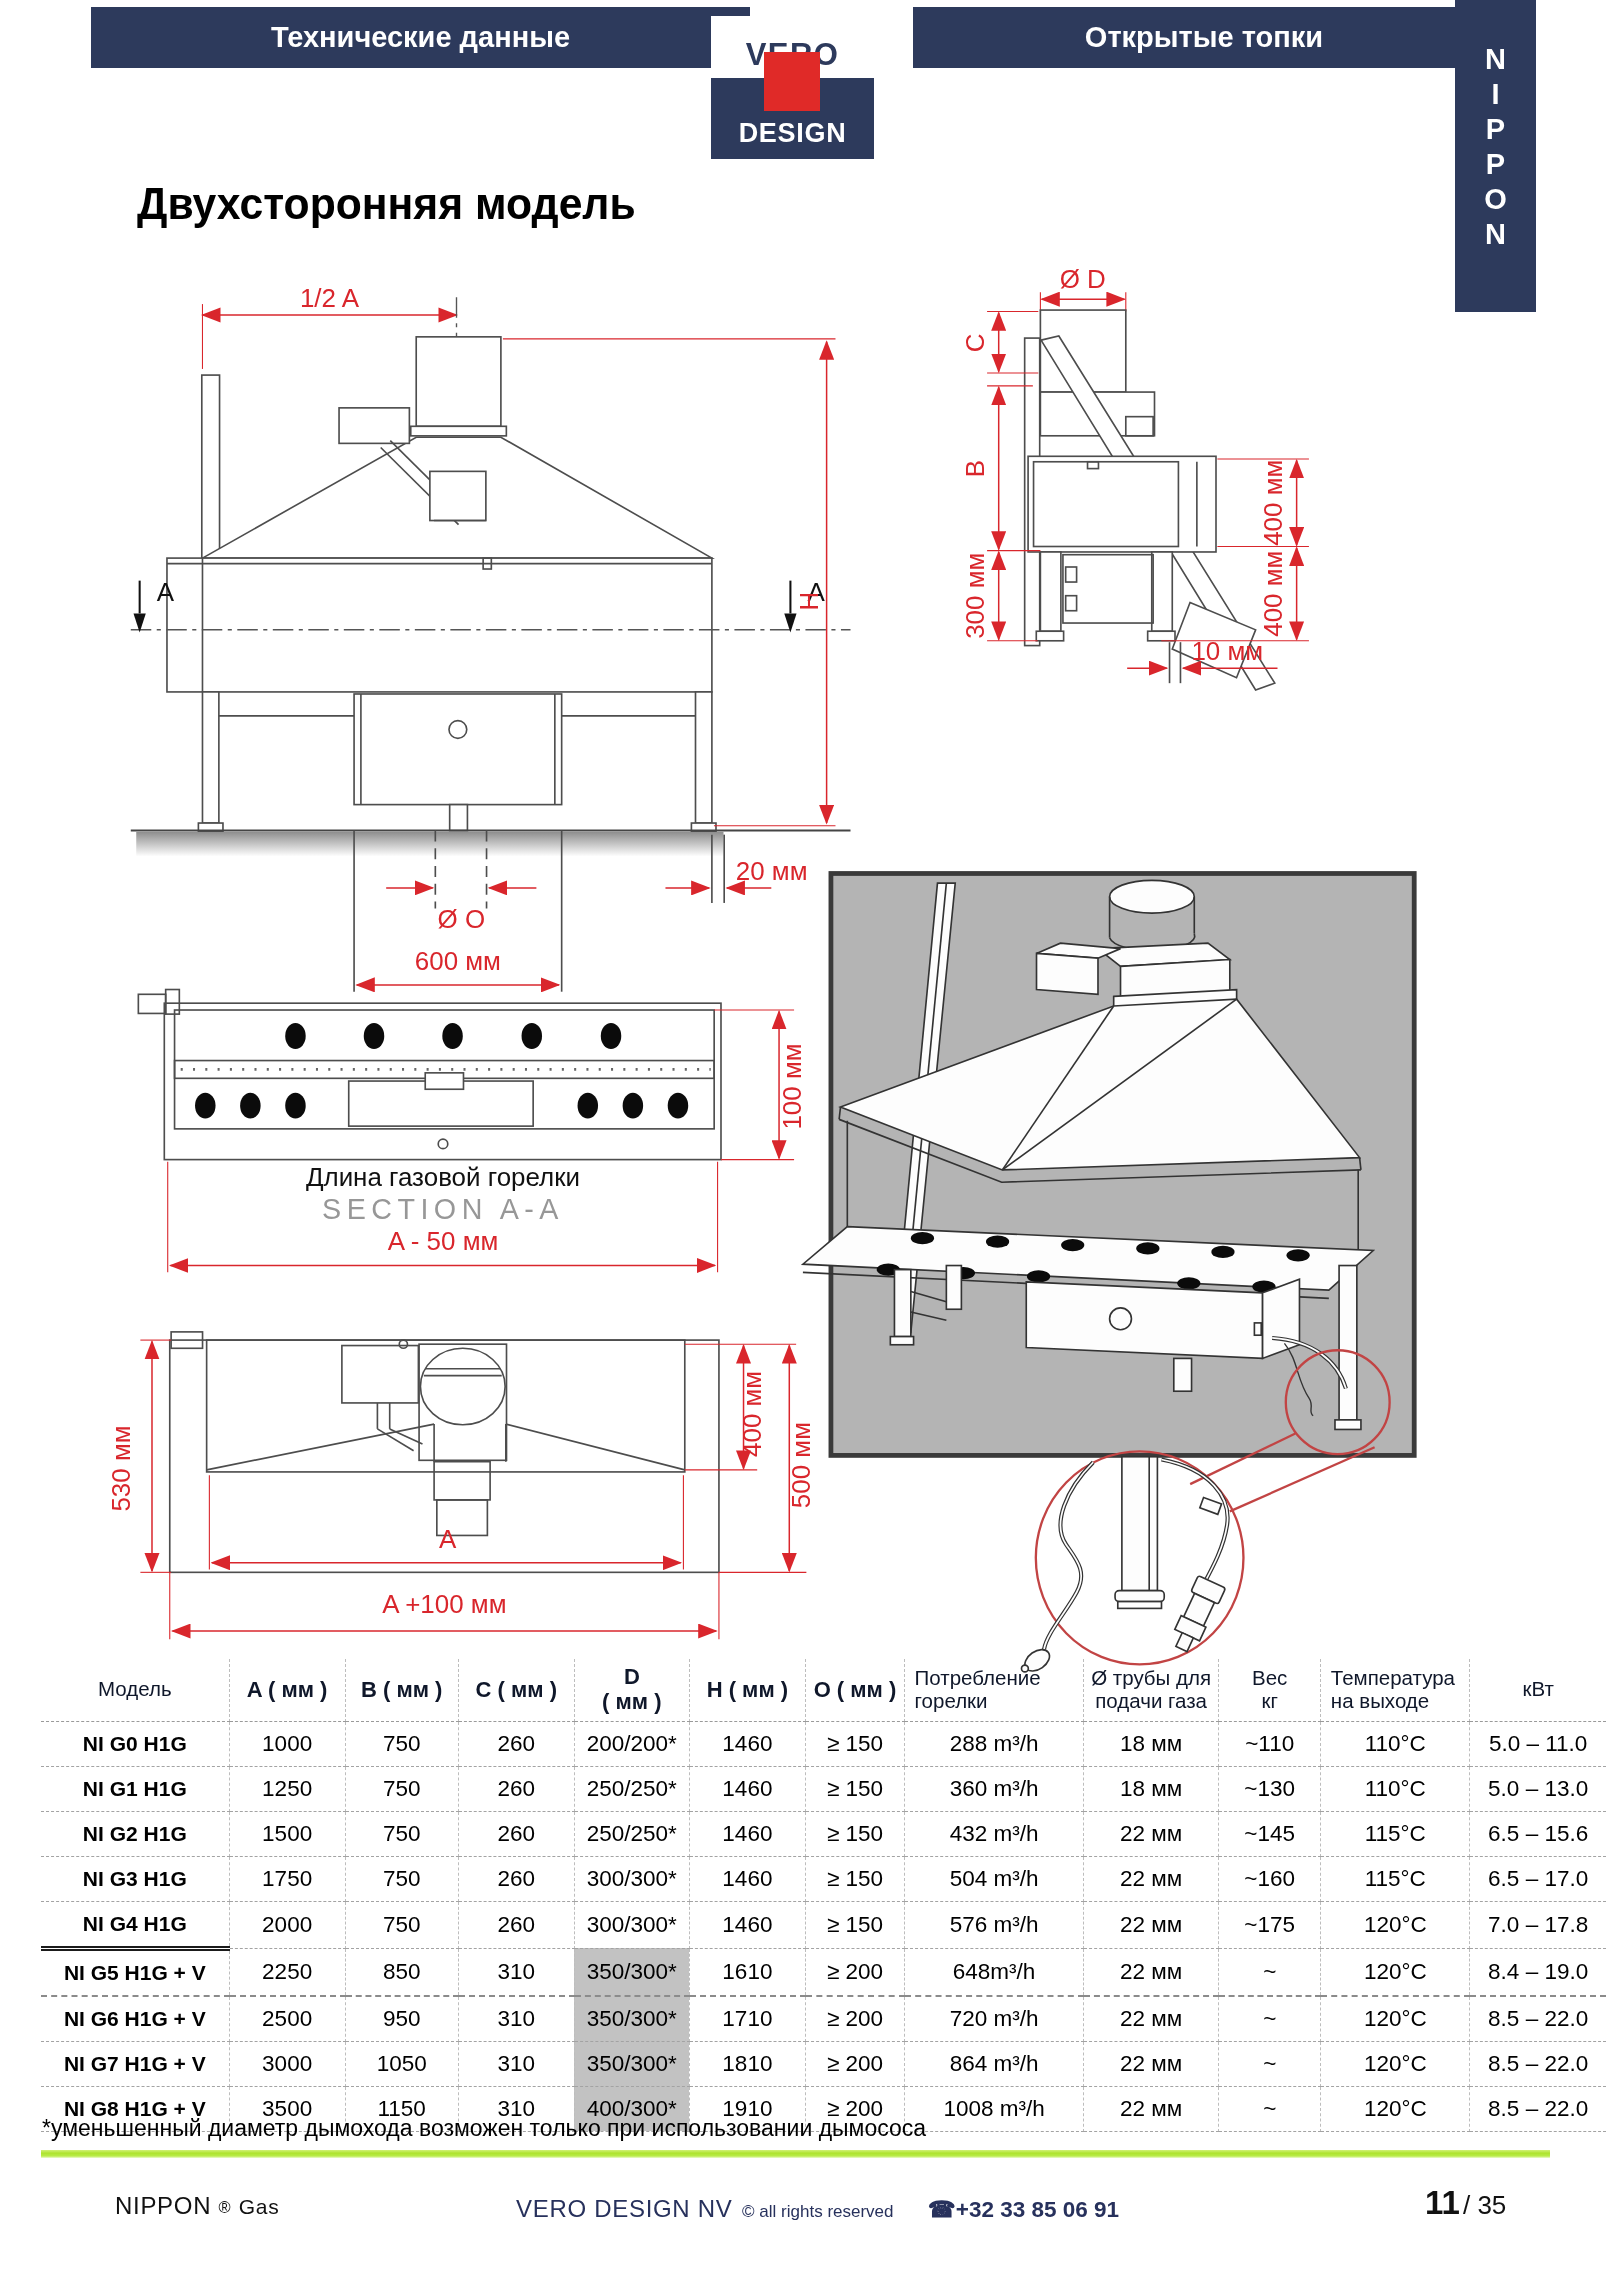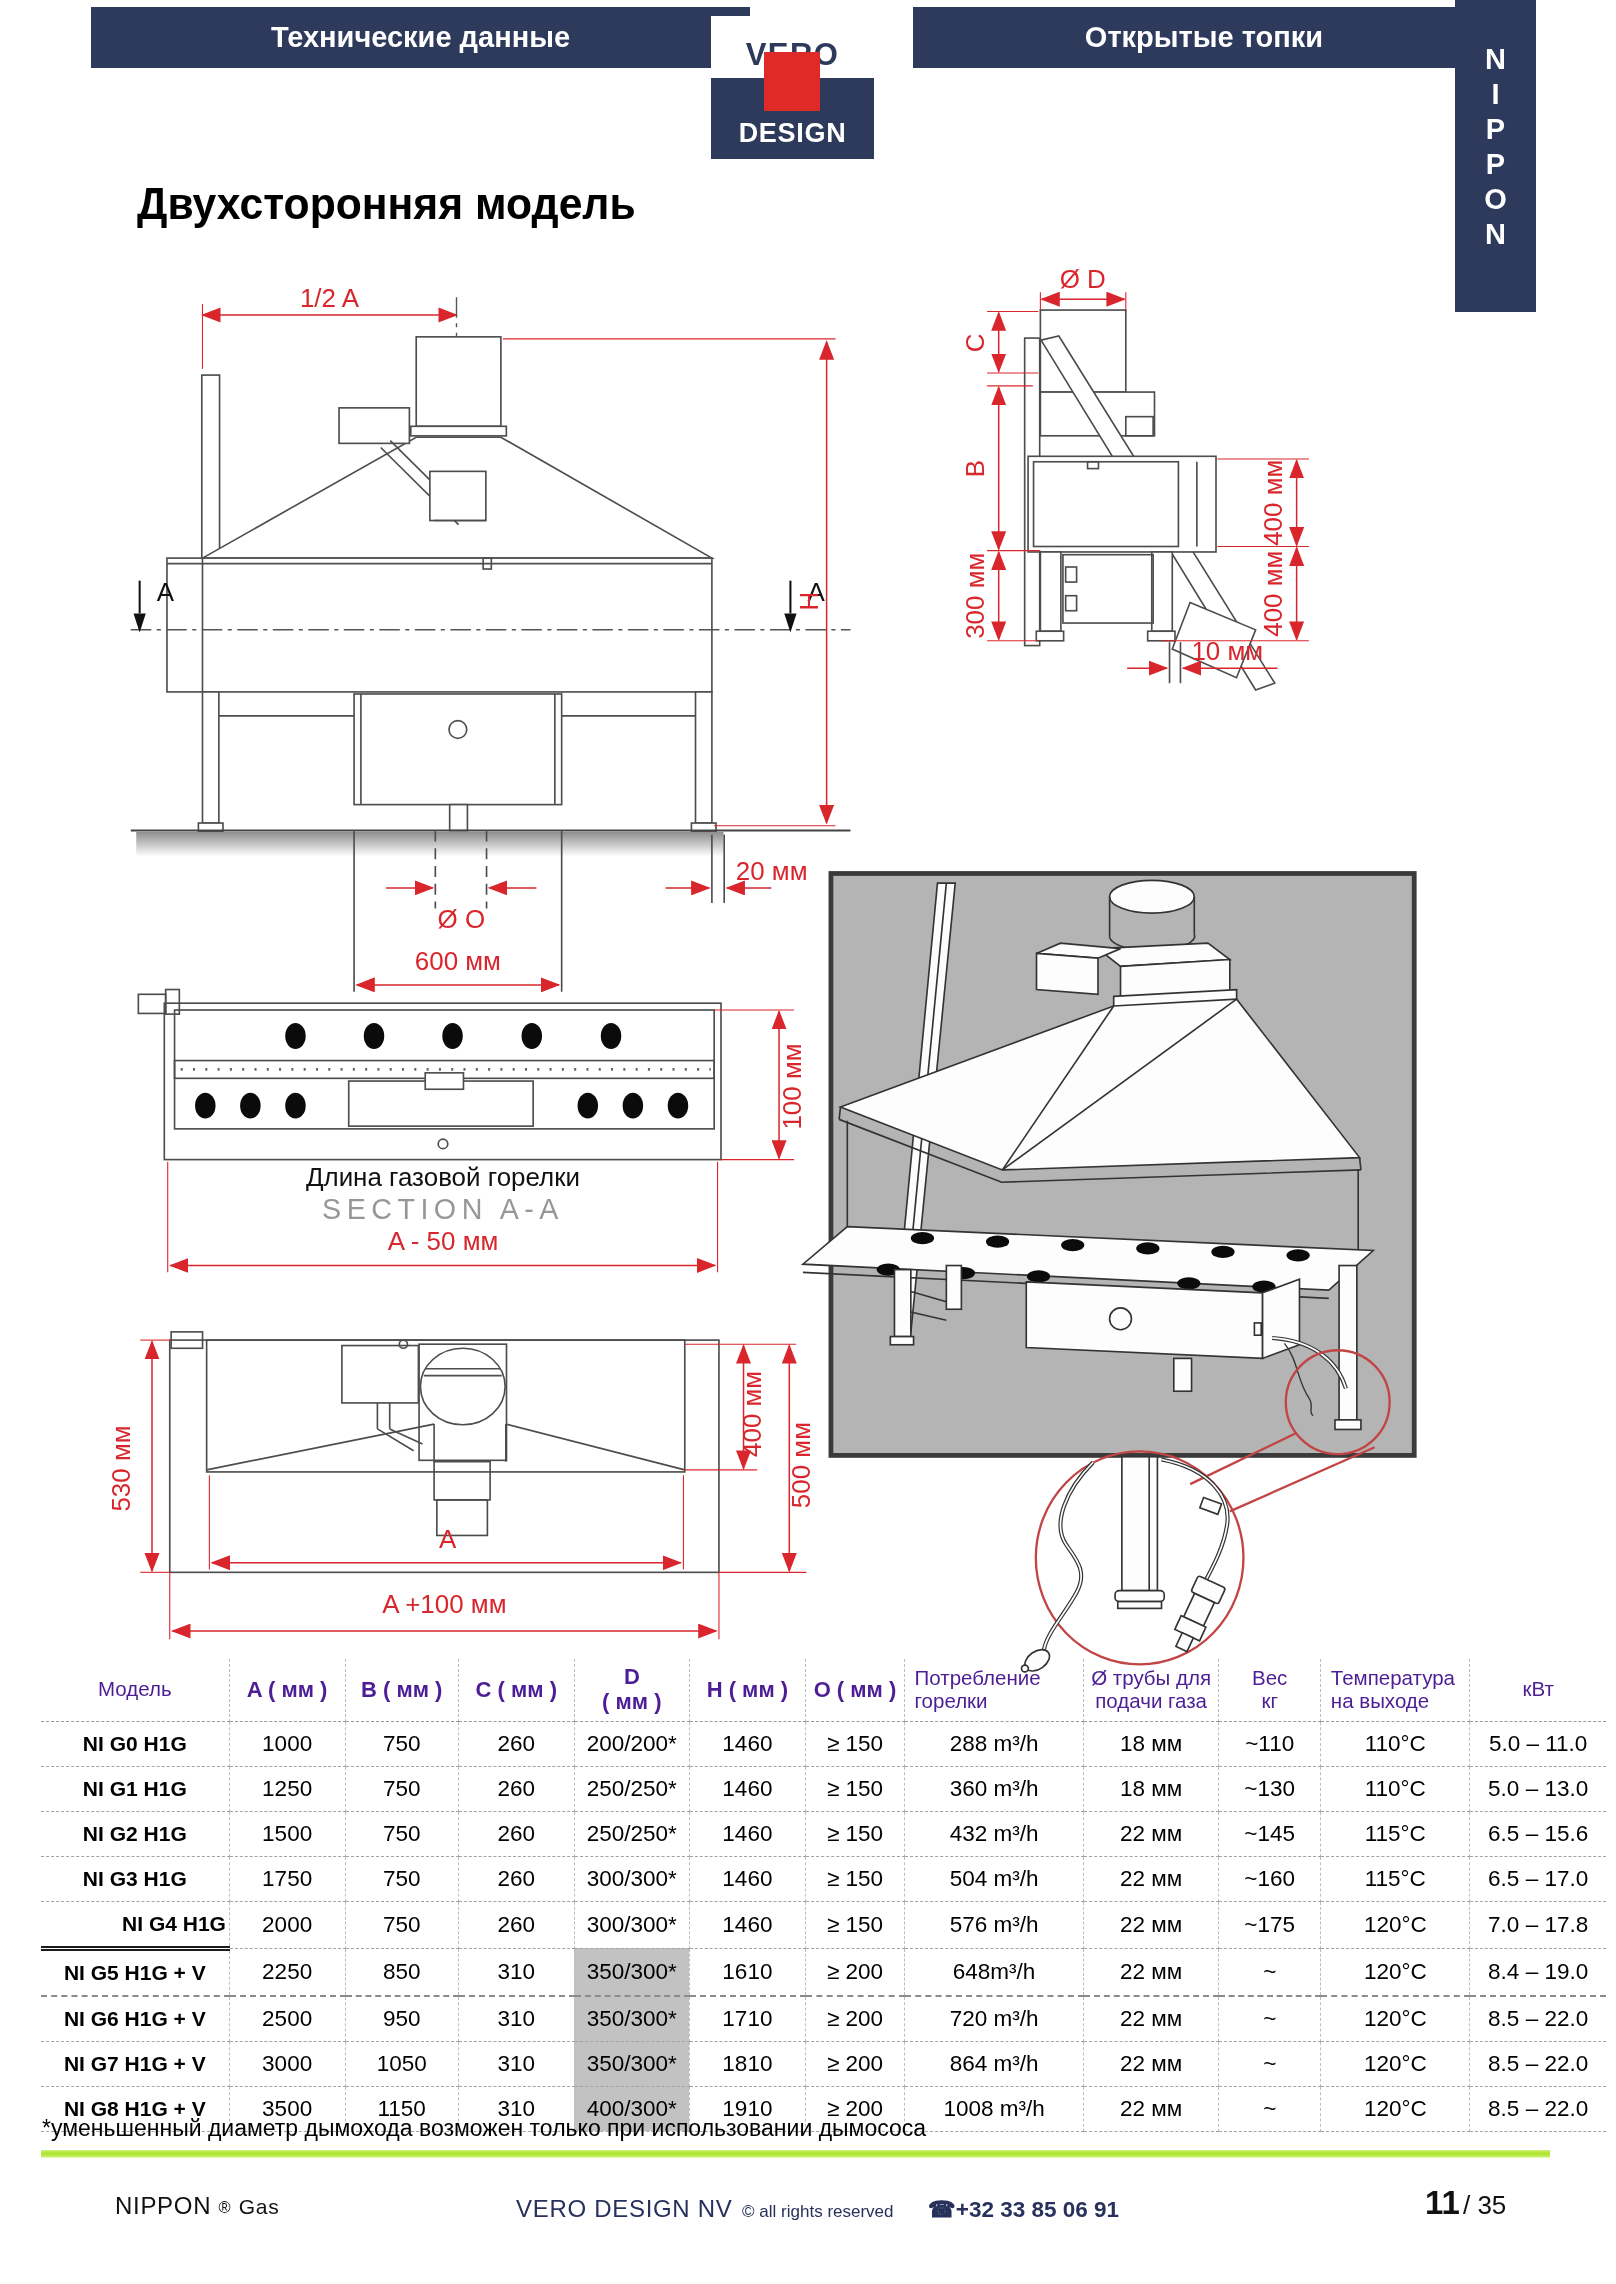--- a/index.html
+++ b/index.html
@@ -36,31 +36,31 @@
   .blktxt{fill:#111;font-size:38px;font-family:"Liberation Sans",sans-serif;}
   .graytxt{fill:#979797;font-size:42px;letter-spacing:8px;font-family:"Liberation Sans",sans-serif;}
   .dot{fill:#0b0b0b;stroke:none;}
   .cl{stroke:#555;stroke-width:2;stroke-dasharray:30 8 6 8;fill:none;}
   .thin-red{stroke:#d9262c;stroke-width:1.6;fill:none;}
   .detail-red{stroke:#c24444;stroke-width:3.4;fill:none;}
 
   
   #spec-table{position:absolute;left:41px;top:1659px;width:1565px;border-collapse:collapse;
       table-layout:fixed;}
-  #spec-table th{font-size:20.5px;font-weight:normal;color:#4c1d95;vertical-align:middle;
+  #spec-table th{font-size:20.5px;font-weight:normal;color:#0f172a;vertical-align:middle;
       white-space:pre-line;line-height:1.12;height:59px;border-bottom:1.4px dashed #9a9a9a;
       border-right:1.4px dashed #bdbdbd;text-align:center;padding:1.4px 2.7px;}
   #spec-table th:last-child, #spec-table td:last-child{border-right:none;}
   #spec-table th.bold-col{font-weight:bold;font-size:22px;}
   #spec-table th.left-col{text-align:left;padding-left:9.6px;}
   #spec-table td{font-size:22.5px;color:#000;text-align:center;height:44px;
       border-bottom:1.4px dashed #a3a3a3;border-right:1.4px dashed #bdbdbd;padding:0 2.7px;}
   #spec-table td.model-cell{font-weight:bold;font-size:21px;}
   #spec-table td.d-gray{background:#c2c2c2;}
-  #spec-table td.dbl{border-bottom:5.5px double #1b1b1b;text-align:right;}
+  #spec-table td.dbl{border-bottom:5.5px double #1b1b1b;}
   #spec-table tr.thick-sep td{border-bottom:2.7px dashed #8b8b8b;}
   #spec-table col.c1{width:188px}.c2{width:116px}.c3{width:113px}.c4{width:116px}
   .c5{width:115px}.c6{width:116px}.c7{width:99px}.c8{width:179px}.c9{width:135px}
   .c10{width:102px}.c11{width:149px}.c12{width:136px}
 
   #footnote{left:42px;top:2115px;font-size:23px;color:#000;}
 
   #green-bar{left:41px;top:2150px;width:1509px;height:8.2px;
       background:linear-gradient(to bottom,#d1f178,#aee32f 40%,#b9ec49 75%,#eefbd2);}
 

